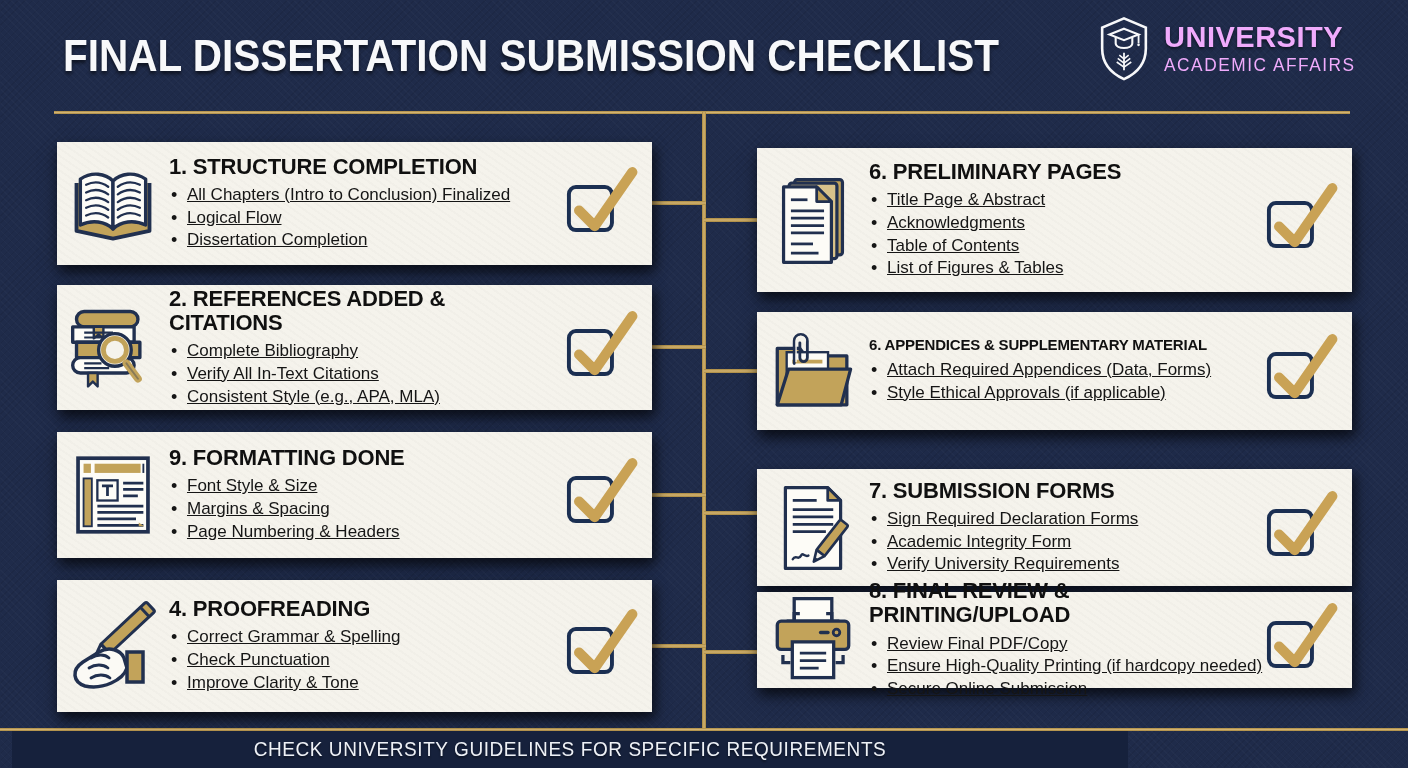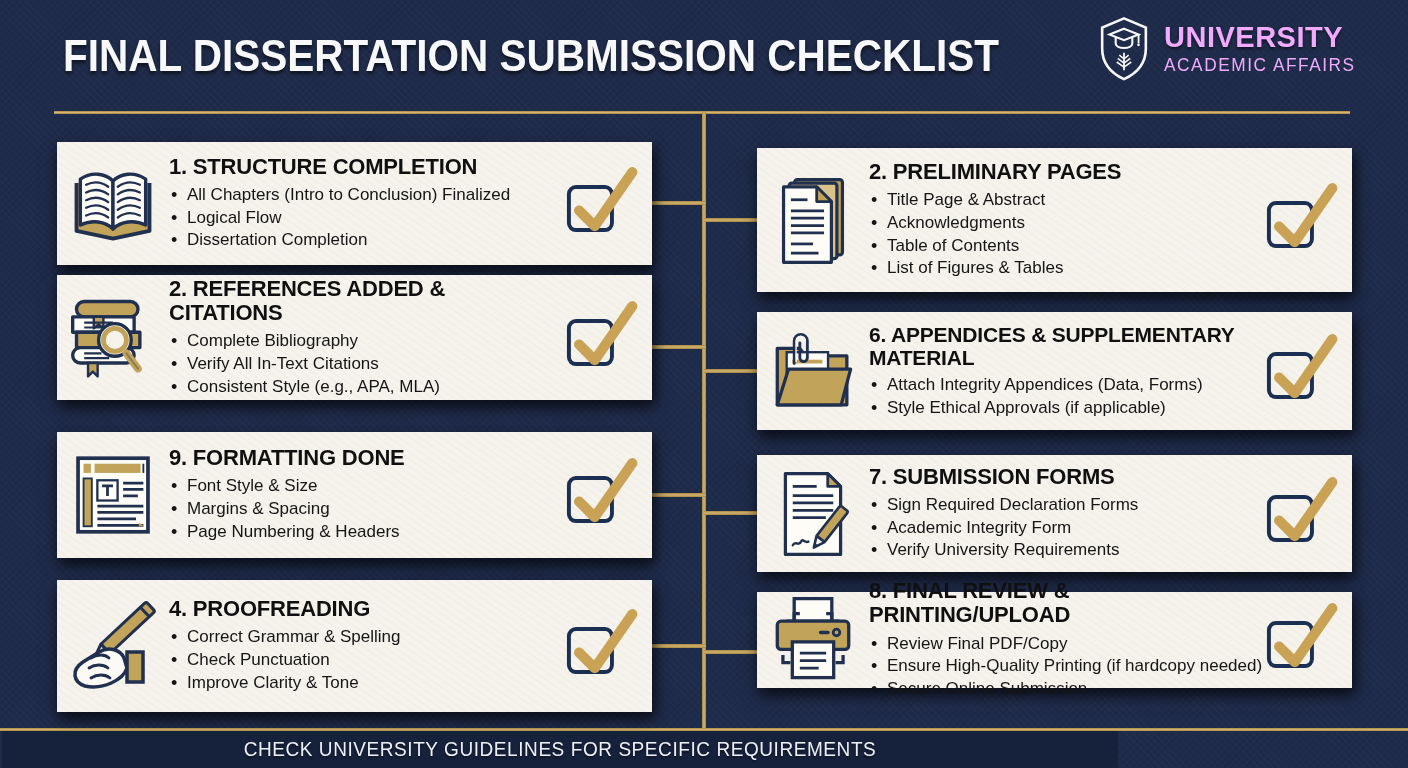--- a/index.html
+++ b/index.html
@@ -43,28 +43,28 @@
     background-image:repeating-linear-gradient(35deg, rgba(0,0,0,0.015) 0 2px, transparent 2px 6px);
     box-shadow:0 7px 14px rgba(0,0,0,0.5), 5px 6px 10px rgba(0,0,0,0.35);
     display:flex; align-items:center;
   }
   .card-left{ left:57px; }
   .card-right{ left:757px; }
   .icon-wrap{ flex:0 0 112px; display:flex; justify-content:center; align-items:center; }
   .card-content{ flex:1; padding-right:92px; }
   .card-title{ font-size:22px; font-weight:bold; color:#101010; line-height:1.1;
                letter-spacing:-0.2px; margin-bottom:5px; }
-  .card6 .card-title{ font-size:21px; }
+  .card6 .card-title{ font-size:15px; }
   .card-bullets{ list-style:none; }
-  .card-bullets li{ font-size:17px; color:#151515; line-height:1.34; padding-left:18px; position:relative; white-space:nowrap; }
+  .card-bullets li{ font-size:17px; color:#151515; line-height:1.34; padding-left:18px; position:relative; white-space:nowrap;text-decoration:underline; }
   .card-bullets li::before{ content:"•"; position:absolute; left:2px; top:-1px; font-size:18px; color:#151515; }
   .checkbox{ position:absolute; right:14px; top:50%; transform:translateY(-54%); cursor:pointer; }
 
   
-  .footer-bar{ position:absolute; left:2px; top:731px; width:1116px; height:37px;
+  .footer-bar{ position:absolute; left:12px; top:731px; width:1116px; height:37px;
                background:#16213c; display:flex; align-items:center; justify-content:center; }
   .footer-text{ color:#eef1f6; font-size:20px; letter-spacing:0.6px;
                 transform:scaleX(0.95); text-shadow:0 2px 2px rgba(0,0,0,0.4); }
 
   svg{ display:block; }
 </style>
 </head>
 <body>
 
 <div class="main-title">FINAL DISSERTATION SUBMISSION CHECKLIST</div>
@@ -129,21 +129,21 @@
     </ul>
   </div>
   <div class="checkbox">
     <svg width="74" height="72" viewBox="0 0 94 92">
       <rect x="6" y="28" width="55" height="55" rx="9" fill="none" stroke="#1b2f52" stroke-width="5"></rect>
       <path d="M19 58 L39 78 L87 9" fill="none" stroke="#c9a255" stroke-width="13" stroke-linecap="round" stroke-linejoin="round"></path>
     </svg>
   </div>
 </div>
 
-<div class="card card-left" style="top:275px;height:125px">
+<div class="card card-left" style="top:285px;height:125px">
   <div class="icon-wrap">
     <svg width="96" height="96" viewBox="0 0 100 100">
       <g stroke="#21304f" stroke-linejoin="round">
         <rect x="12" y="12" width="64" height="16" rx="8" fill="#c2a35a" stroke-width="3.5"></rect>
         <rect x="8" y="28" width="64" height="16" fill="#fdfcf7" stroke-width="3.5"></rect>
         <path d="M30 28 v12 l5 -4 l5 4 v-12 z" fill="#c2a35a" stroke-width="2.5"></path>
         <rect x="12" y="44" width="66" height="16" fill="#c2a35a" stroke-width="3.5"></rect>
         <rect x="8" y="60" width="64" height="16" rx="8" fill="#fdfcf7" stroke-width="3.5"></rect>
         <path d="M24 76 v14 l5 -5 l5 5 v-14 z" fill="#c2a35a" stroke-width="2.5"></path>
         <g stroke-width="2.2">
@@ -249,21 +249,21 @@
       <path d="M54 16 L70 32 H54 Z" fill="#c2a35a" stroke="#21304f" stroke-width="3" stroke-linejoin="round"></path>
       <g stroke="#21304f" stroke-width="3">
         <path d="M26 30 h18"></path>
           <path d="M26 42 h36 M26 50 h36 M26 58 h36 M26 66 h36"></path>
         <path d="M26 78 h24"></path>
           <path d="M26 88 h30"></path>
       </g>
     </svg>
   </div>
   <div class="card-content">
-    <div class="card-title">2. PRELIMINARY PAGES</div>
+    <div class="card-title">6. PRELIMINARY PAGES</div>
     <ul class="card-bullets">
       <li>Title Page &amp; Abstract</li>
       <li>Acknowledgments</li>
       <li>Table of Contents</li>
       <li>List of Figures &amp; Tables</li>
     </ul>
   </div>
   <div class="checkbox">
     <svg width="74" height="72" viewBox="0 0 94 92">
       <rect x="6" y="28" width="55" height="55" rx="9" fill="none" stroke="#1b2f52" stroke-width="5"></rect>
@@ -279,33 +279,33 @@
       <rect x="22" y="30" width="44" height="26" fill="#fdfcf7" stroke="#21304f" stroke-width="2.5"></rect>
       <path d="M28 40 h32" stroke="#c2a35a" stroke-width="4"></path>
       <path d="M12 86 L24 48 H90 L80 86 Z" fill="#c2a35a" stroke="#21304f" stroke-width="3.5" stroke-linejoin="round"></path>
       <path d="M30 42 V18 a7 7 0 0 1 14 0 V36 a4 4 0 0 1 -8 0 V20" fill="none" stroke="#21304f" stroke-width="3" stroke-linecap="round"></path>
       <path d="M32 40 V18 a5 5 0 0 1 10 0" fill="none" stroke="#f5f3ec" stroke-width="1.5" stroke-linecap="round"></path>
     </svg>
   </div>
   <div class="card-content">
     <div class="card-title">6. APPENDICES &amp; SUPPLEMENTARY MATERIAL</div>
     <ul class="card-bullets">
-      <li>Attach Integrity Appendices (Data, Forms)</li>
+      <li>Attach Required Appendices (Data, Forms)</li>
       <li>Style Ethical Approvals (if applicable)</li>
     </ul>
   </div>
   <div class="checkbox">
     <svg width="74" height="72" viewBox="0 0 94 92">
       <rect x="6" y="28" width="55" height="55" rx="9" fill="none" stroke="#1b2f52" stroke-width="5"></rect>
       <path d="M19 58 L39 78 L87 9" fill="none" stroke="#c9a255" stroke-width="13" stroke-linecap="round" stroke-linejoin="round"></path>
     </svg>
   </div>
 </div>
 
-<div class="card card-right" style="top:455px;height:117px">
+<div class="card card-right" style="top:469px;height:117px">
   <div class="icon-wrap">
     <svg width="92" height="96" viewBox="0 0 100 104">
       <path d="M20 8 H66 L80 22 V96 H20 Z" fill="#fdfcf7" stroke="#21304f" stroke-width="3.5" stroke-linejoin="round"></path>
       <path d="M66 8 L80 22 H66 Z" fill="#c2a35a" stroke="#21304f" stroke-width="3" stroke-linejoin="round"></path>
       <g stroke="#21304f" stroke-width="3">
         <path d="M28 22 h26"></path>
           <path d="M28 32 h44 M28 40 h44 M28 48 h44 M28 56 h36"></path>
       </g>
       <path d="M28 86 c3 -6 6 2 9 -4 c2 -4 4 2 8 0" fill="none" stroke="#21304f" stroke-width="2.6" stroke-linecap="round"></path>
       <g transform="rotate(38 66 70)">

